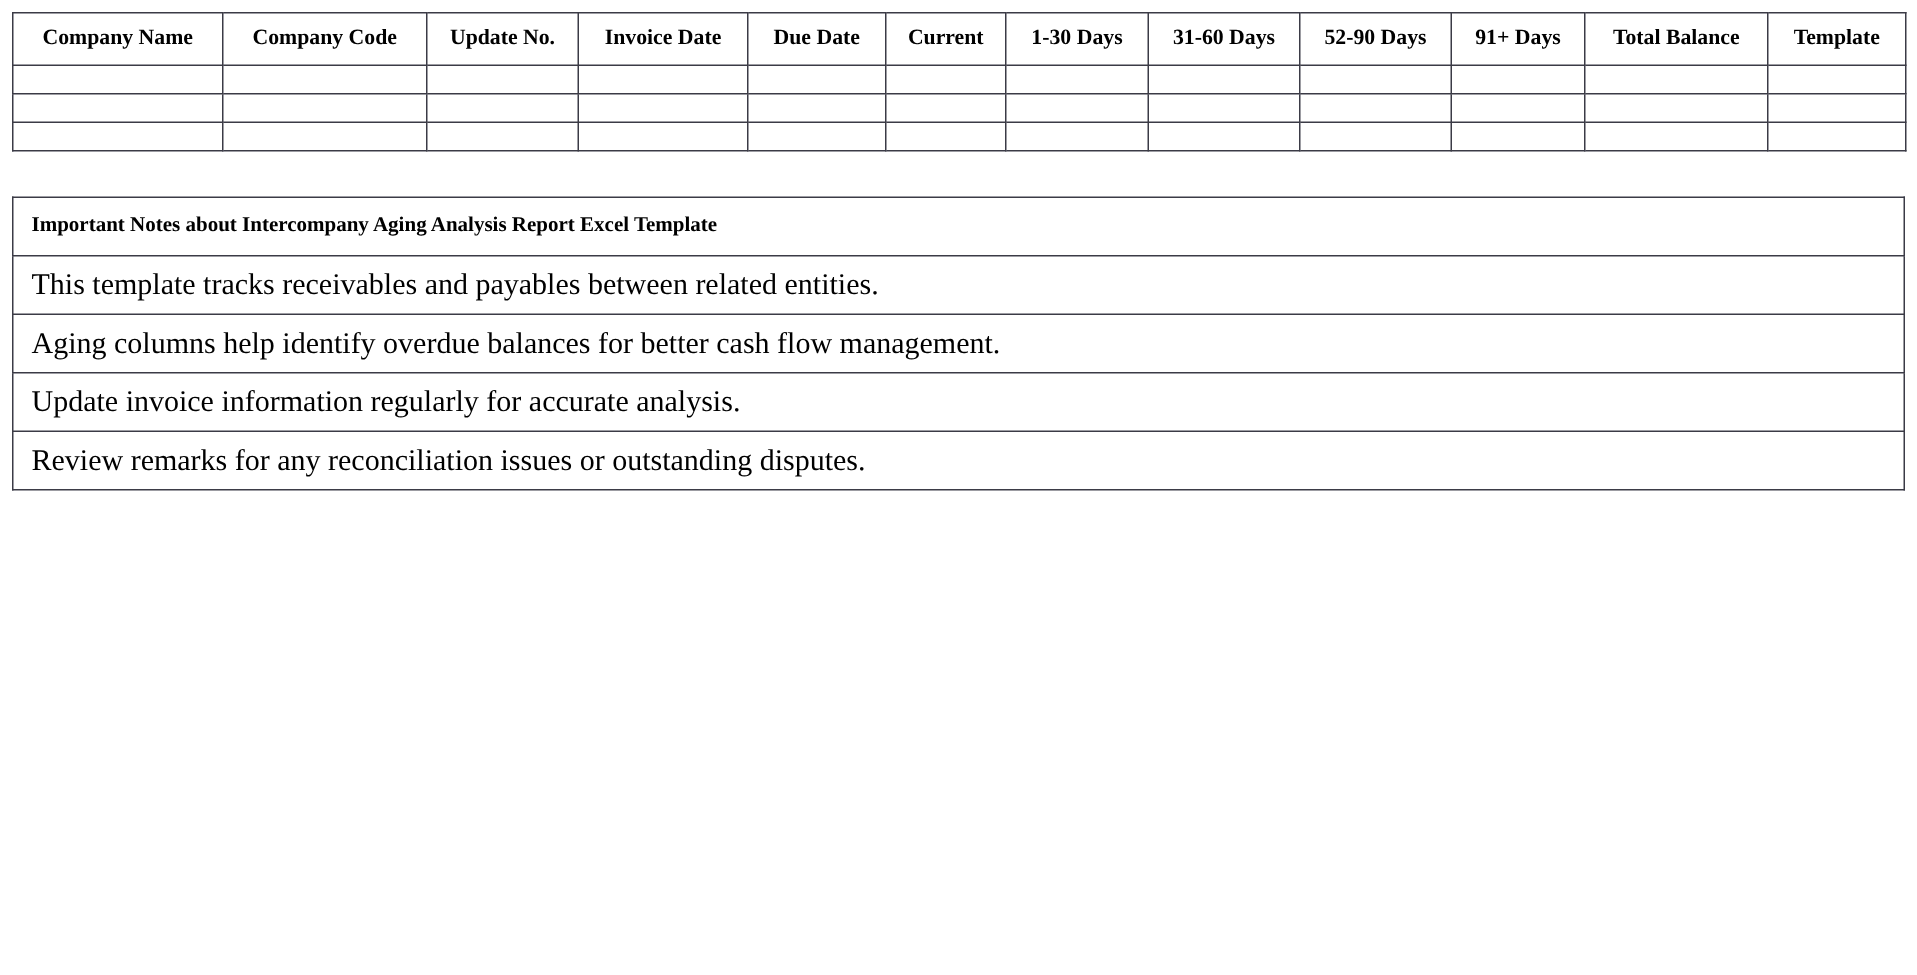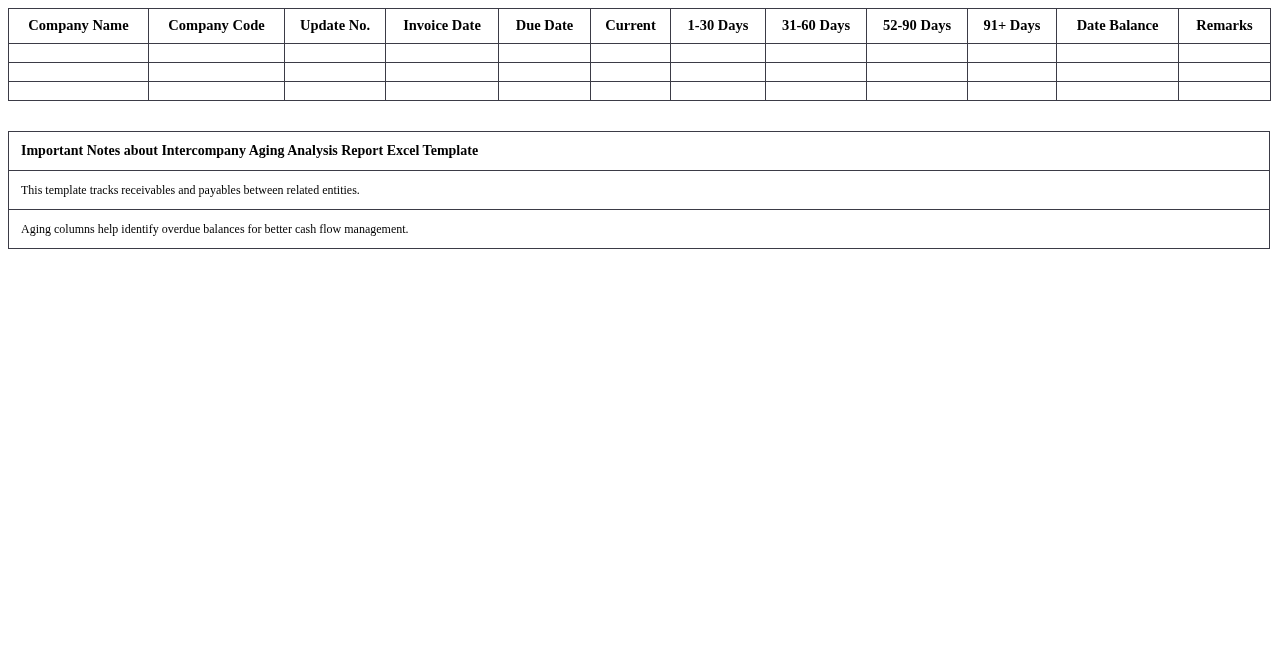--- a/index.html
+++ b/index.html
@@ -51,21 +51,21 @@
 
   
   table.notes {
     border-collapse: collapse;
     table-layout: fixed;
     width: 1262px;
     margin-top: 30px;
   }
   table.notes td {
     border: 1px solid #3b3b46;
-    font-size: 12px;
+    font-size: 20px;
     line-height: 1.2;
     height: 38px;
     vertical-align: middle;
     padding: 0 12px;
     background: #ffffff;
   }
   table.notes td.note-title {
     font-weight: bold;
     font-size: 14px;
   }
@@ -95,22 +95,22 @@
         <th>Company Name</th>
         <th>Company Code</th>
         <th>Update No.</th>
         <th>Invoice Date</th>
         <th>Due Date</th>
         <th>Current</th>
         <th>1-30 Days</th>
         <th>31-60 Days</th>
         <th>52-90 Days</th>
         <th>91+ Days</th>
-        <th>Date Balance</th>
-        <th>Remarks</th>
+        <th>Total Balance</th>
+        <th>Template</th>
       </tr>
     </thead>
     <tbody>
       <tr>
         <td></td>
         <td></td>
         <td></td>
         <td></td>
         <td></td>
         <td></td>
@@ -156,16 +156,22 @@
     <tbody>
       <tr>
         <td class="note-title">Important Notes about Intercompany Aging Analysis Report Excel Template</td>
       </tr>
       <tr>
         <td>This template tracks receivables and payables between related entities.</td>
       </tr>
       <tr>
         <td>Aging columns help identify overdue balances for better cash flow management.</td>
       </tr>
+      <tr>
+        <td>Update invoice information regularly for accurate analysis.</td>
+      </tr>
+      <tr>
+        <td>Review remarks for any reconciliation issues or outstanding disputes.</td>
+      </tr>
     </tbody>
   </table>
 
 </div>
 
 </body></html>

